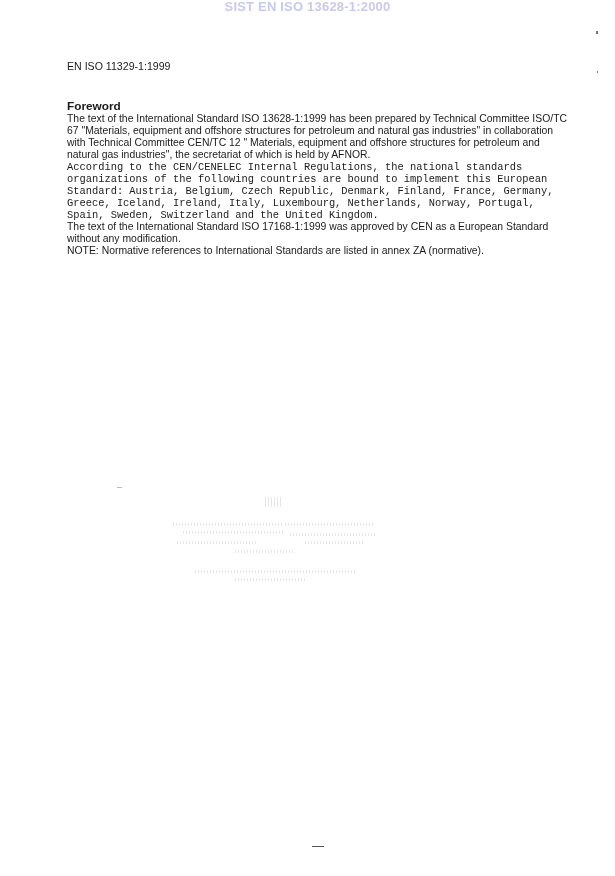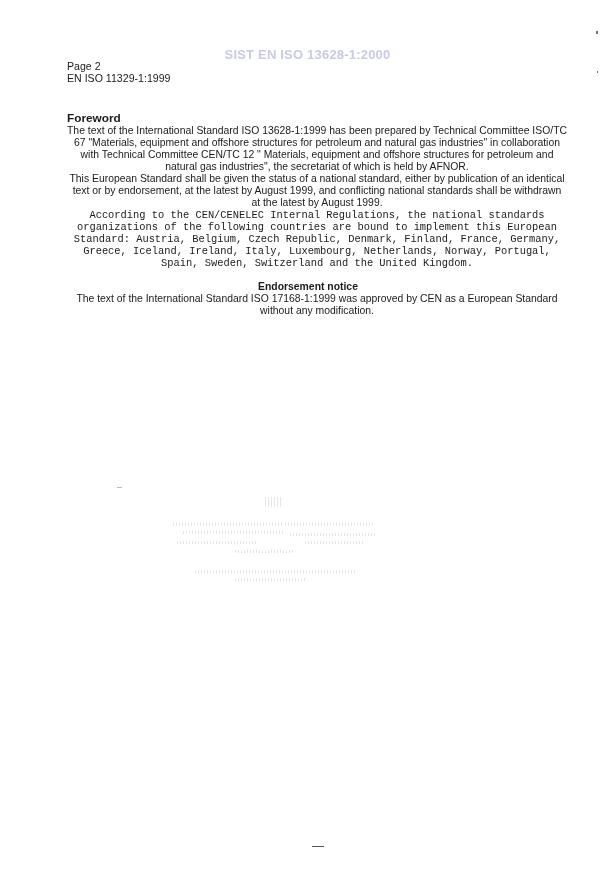--- a/index.html
+++ b/index.html
@@ -19,21 +19,20 @@
       position: absolute;
       top: -1px;
       left: 0;
       width: 615px;
       text-align: center;
       font-family: "Liberation Sans", sans-serif;
       font-weight: bold;
       font-size: 13px;
       color: #c9c9ec;
       letter-spacing: 0.2px;
-      margin-top: 48px;
     }
     .page {
       position: absolute;
       left: 67px;
       top: 60px;
       width: 500px;
     }
     .header-line {
       font-size: 10.6px;
       line-height: 12px;
@@ -42,21 +41,21 @@
     h1.section {
       font-size: 11.8px;
       font-weight: bold;
       margin: 27px 0 0 0;
       line-height: 14px;
     }
     p.para {
       font-size: 10.4px;
       line-height: 12px;
       margin: 0;
-      text-align: center;
+      text-align: left;
     }
     .p1 { margin-top: 7px; }
     .p2 { margin-top: 11px; }
     .p3 { margin-top: 11px; font-family: Liberation Mono, monospace; }
     h2.subsection {
       font-size: 10.4px;
       font-weight: bold;
       text-align: center;
       margin: 12px 0 0 0;
       line-height: 12px;
@@ -90,32 +89,30 @@
       height: 1px;
       background: #555;
     }
   </style>
 </head>
 <body>
 
 <div class="watermark">SIST EN ISO 13628-1:2000</div>
 
 <div class="page">
-  <p class="header-line">Page 2</p>
   <p class="header-line">EN ISO 11329-1:1999</p>
 
   <h1 class="section">Foreword</h1>
 
   <p class="para p1">The text of the International Standard ISO 13628-1:1999 has been prepared by Technical Committee ISO/TC 67 "Materials, equipment and offshore structures for petroleum and natural gas industries" in collaboration with Technical Committee CEN/TC 12 " Materials, equipment and offshore structures for petroleum and natural gas industries", the secretariat of which is held by AFNOR.</p>
-  <p class="para p2">This European Standard shall be given the status of a national standard, either by publication of an identical text or by endorsement, at the latest by August 1999, and conflicting national standards shall be withdrawn at the latest by August 1999.</p>
   <p class="para p3">According to the CEN/CENELEC Internal Regulations, the national standards organizations of the following countries are bound to implement this European Standard: Austria, Belgium, Czech Republic, Denmark, Finland, France, Germany, Greece, Iceland, Ireland, Italy, Luxembourg, Netherlands, Norway, Portugal, Spain, Sweden, Switzerland and the United Kingdom.</p>
 
-  <h2 class="subsection">Endorsement notice</h2>
 
   <p class="para p4">The text of the International Standard ISO 17168-1:1999 was approved by CEN as a European Standard without any modification.</p>
+  <p class="para p5">NOTE: Normative references to International Standards are listed in annex ZA (normative).</p>
 </div>
 
 <div class="stamp">
   <div class="blot" style="left:100px; top:2px; width:18px; height:10px;"></div>
   <div class="blot" style="left:8px; top:28px; width:110px;"></div>
   <div class="blot" style="left:120px; top:28px; width:90px;"></div>
   <div class="blot" style="left:18px; top:36px; width:100px;"></div>
   <div class="blot" style="left:125px; top:38px; width:85px;"></div>
   <div class="blot" style="left:12px; top:46px; width:80px;"></div>
   <div class="blot" style="left:140px; top:46px; width:60px;"></div>

